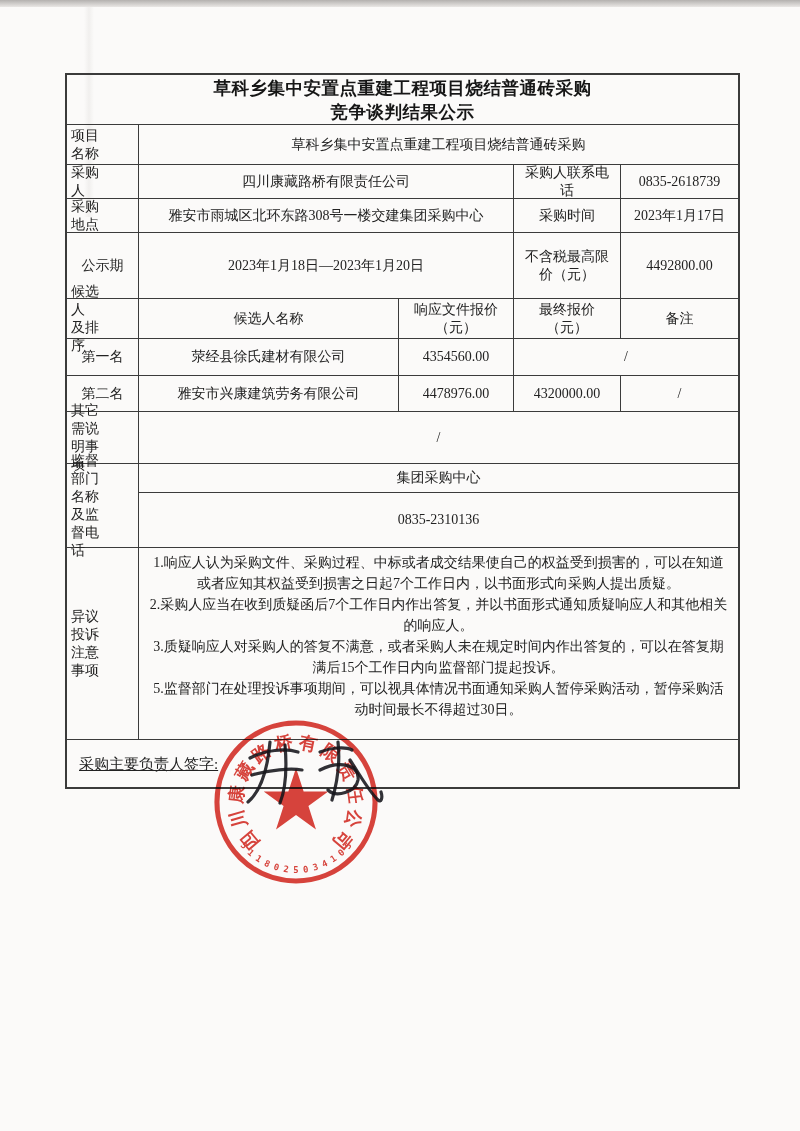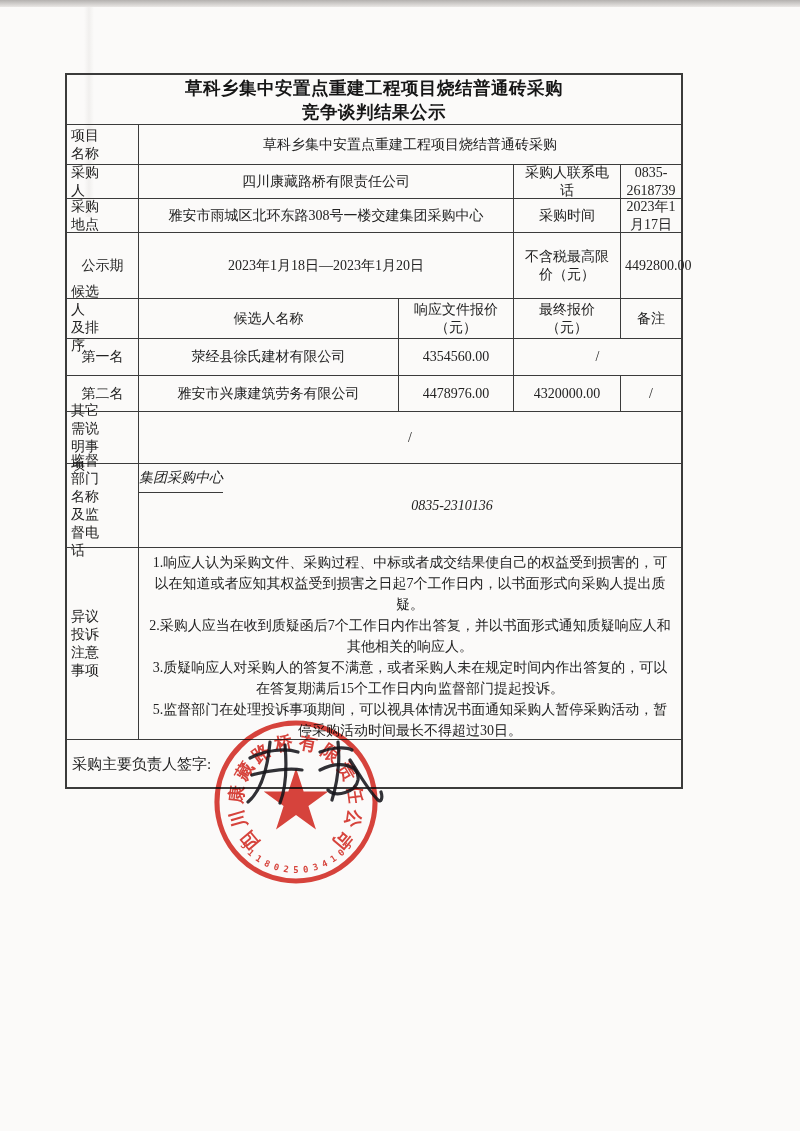--- a/index.html
+++ b/index.html
@@ -10,21 +10,21 @@
   }
   .scan-strip{
     position:absolute;top:0;left:0;width:800px;height:7px;
     background:linear-gradient(#b4b1af,#e9e7e5);
   }
   .scan-streak{
     position:absolute;top:7px;left:84px;width:10px;height:210px;
     background:linear-gradient(90deg,rgba(0,0,0,0),rgba(120,115,110,.08),rgba(0,0,0,0));
   }
   .doc-table{
-    position:absolute;left:65px;top:73px;width:618px;
+    position:absolute;left:65px;top:73px;width:675px;
     box-sizing:border-box;border:2px solid #3b3b3b;
     background:transparent;font-size:14px;line-height:18px;
   }
   .t-row{display:flex;border-bottom:1.8px solid #3b3b3b;box-sizing:border-box;}
   .t-row:last-child{border-bottom:none;}
   .cell{
     box-sizing:border-box;border-right:1.8px solid #3b3b3b;
     display:flex;align-items:center;justify-content:center;
     text-align:center;padding:2px 4px;
   }
@@ -41,28 +41,28 @@
   .cand-p2{width:107px;flex:0 0 107px;}
   .cand-rm{flex:1;}
   .title-row{
     height:50px;flex-direction:column;justify-content:center;align-items:center;
     font-family:"DejaVu Sans","Liberation Sans",sans-serif;
     font-weight:bold;font-size:17.5px;line-height:24px;letter-spacing:.5px;
     border-bottom:1.8px solid #3b3b3b;display:flex;color:#161616;
   }
   .h40{height:40px}.h34{height:34px}.h66{height:66px}.h37{height:37px}
   .h36{height:36px}.h52{height:52px}.h84{height:84px}.h192{height:192px}.h47{height:47px}
-  .sup-right{flex:1;display:flex;flex-direction:row;font-style:italic;}
+  .sup-right{flex:1;display:flex;flex-direction:column;}
   .sup-sub1{height:29px;border-bottom:1.8px solid #3b3b3b;display:flex;align-items:center;justify-content:center;box-sizing:border-box;}
   .sup-sub2{flex:1;display:flex;align-items:center;justify-content:center;}
   .clauses{
     flex:1;display:block;text-align:center;align-items:flex-start;
     padding:4px 8px 2px 8px;font-size:14px;line-height:21px;box-sizing:border-box;
   }
-  .sign-cell{flex:1;justify-content:flex-start;padding-left:5px;font-size:15px;}
+  .sign-cell{flex:1;justify-content:flex-start;padding-left:12px;font-size:15px;text-decoration:underline;}
   .stamp{
     position:absolute;left:211px;top:716px;width:170px;height:172px;
     mix-blend-mode:multiply;opacity:.92;z-index:5;
   }
   .stamp text{text-anchor:middle;fill:currentColor;}
   .stamp .stamp-char{
     font-size:21px;font-weight:bold;
     font-family:"DejaVu Sans","Liberation Sans",sans-serif;
   }
   .stamp .stamp-digit{

